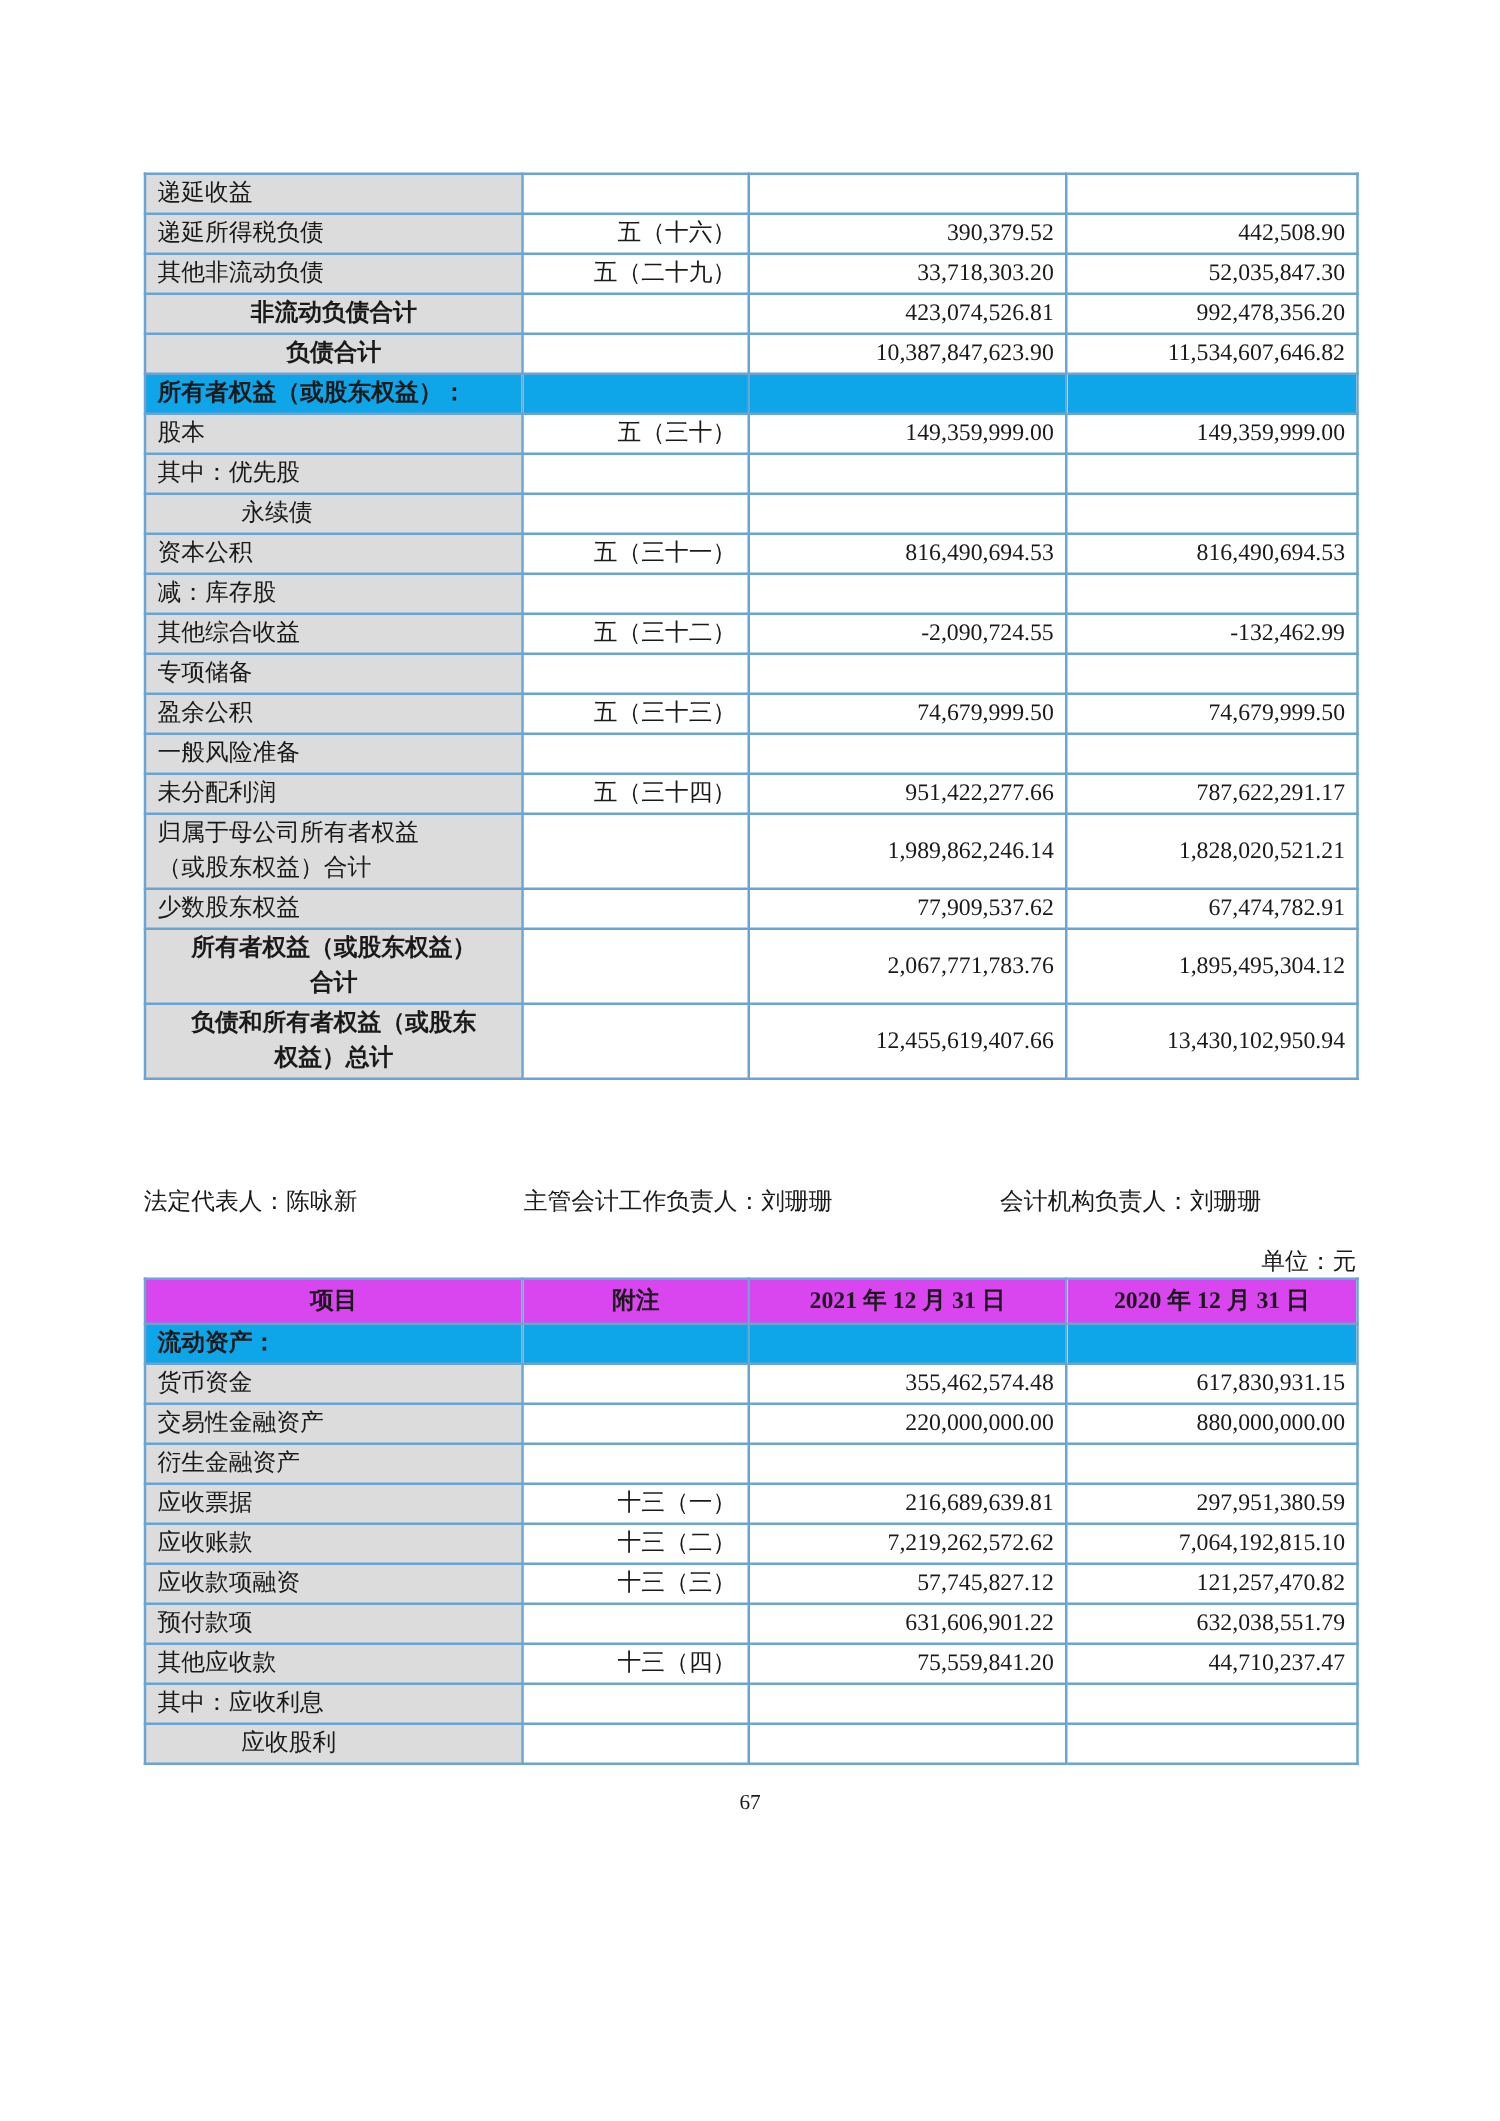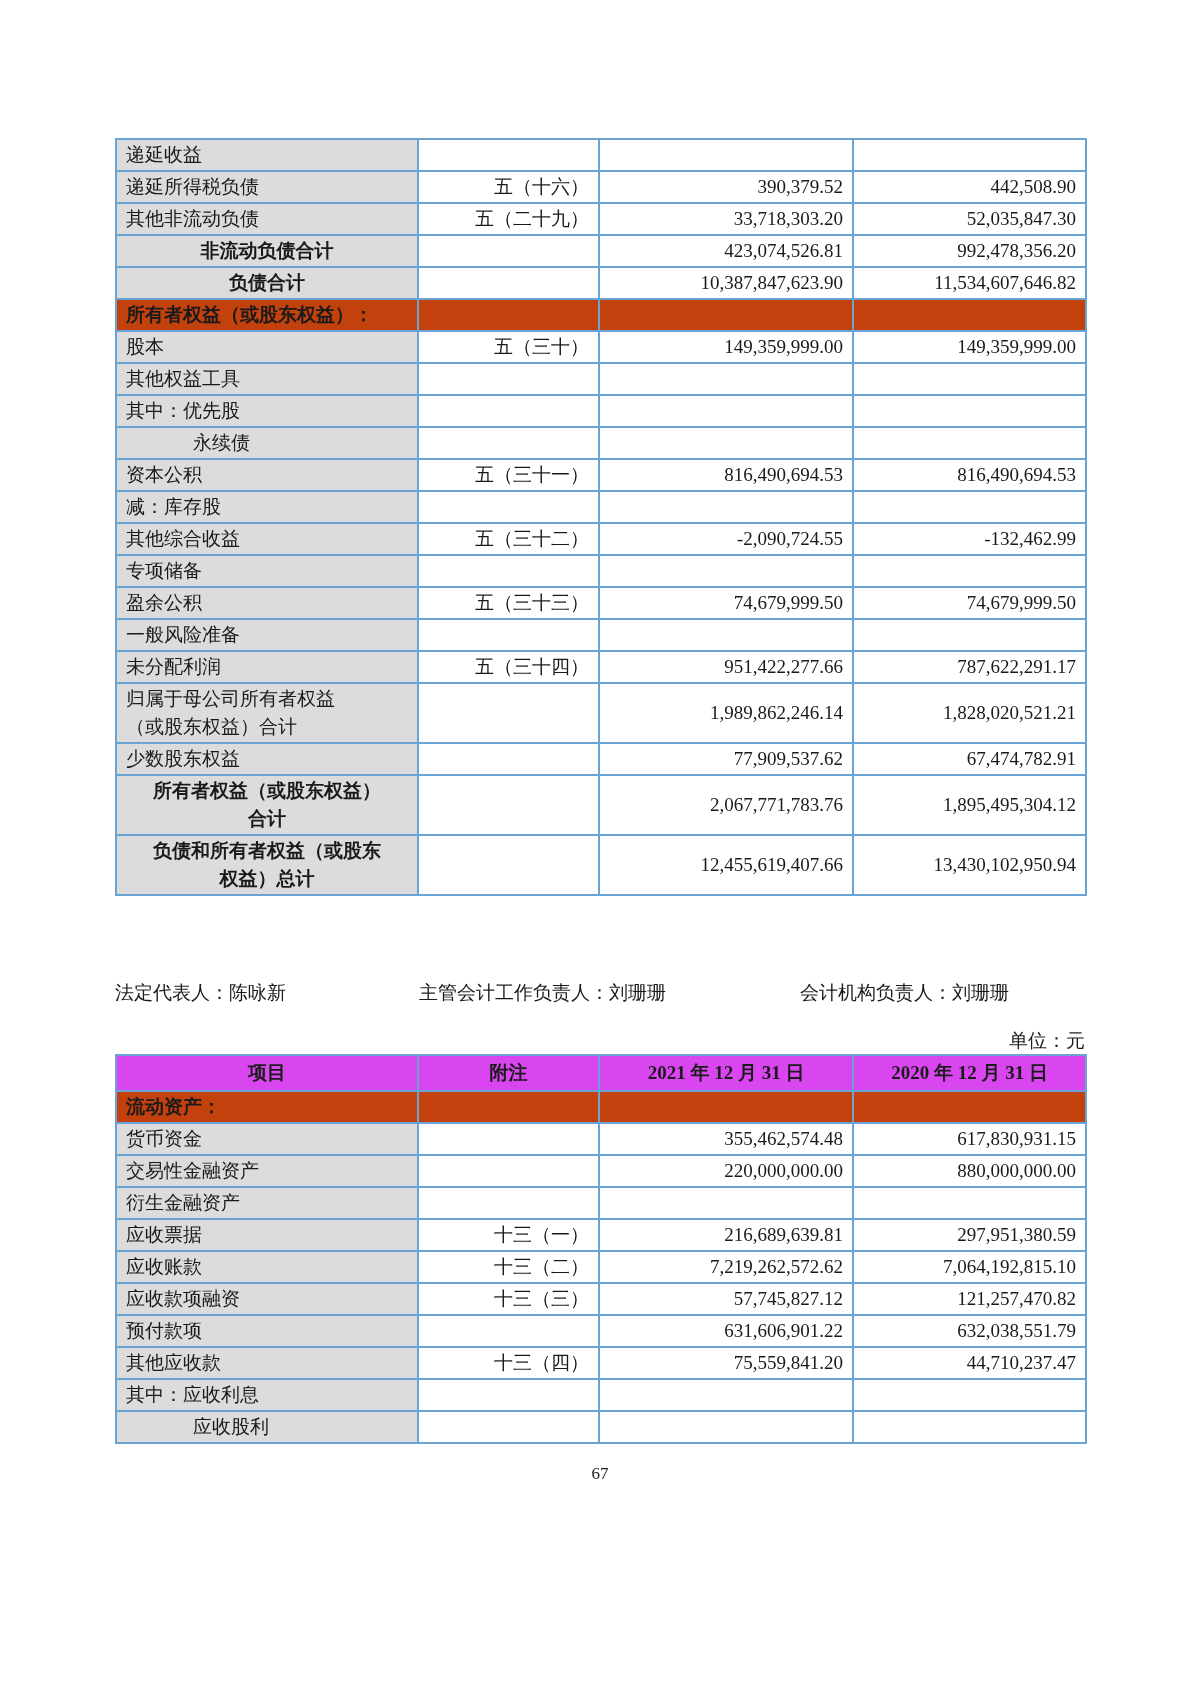--- a/index.html
+++ b/index.html
@@ -34,21 +34,21 @@
   }
   table.fin th{
     background:#d946ef;
     font-weight:bold;
     text-align:center;
     padding:3px 4px;
   }
   td.lbl{background:#dcdcdc;text-align:left;}
   td.lbl.tot{font-weight:bold;text-align:center;}
   td.lbl.ind{padding-left:76px;}
-  tr.sec td{background:#c2410c;}
+  tr.sec td{background:#0ea5e9;}
   tr.sec td.lbl{font-weight:bold;}
   td.note{text-align:right;}
   td.num{text-align:right;padding-right:11px;}
   .signatures{
     position:relative;
     margin-top:84px;
     height:28px;
     font-size:19px;
   }
   .signatures .sig{position:absolute;top:0;white-space:nowrap;}
@@ -124,26 +124,20 @@
             <td class="lbl">所有者权益（或股东权益）：</td>
             <td class="note"></td>
             <td class="num"></td>
             <td class="num"></td>
           </tr>
           <tr>
             <td class="lbl">股本</td>
             <td class="note">五（三十）</td>
             <td class="num">149,359,999.00</td>
             <td class="num">149,359,999.00</td>
-          </tr>
-          <tr>
-            <td class="lbl">其他权益工具</td>
-            <td class="note"></td>
-            <td class="num"></td>
-            <td class="num"></td>
           </tr>
           <tr>
             <td class="lbl">其中：优先股</td>
             <td class="note"></td>
             <td class="num"></td>
             <td class="num"></td>
           </tr>
           <tr>
             <td class="lbl ind">永续债</td>
             <td class="note"></td>

